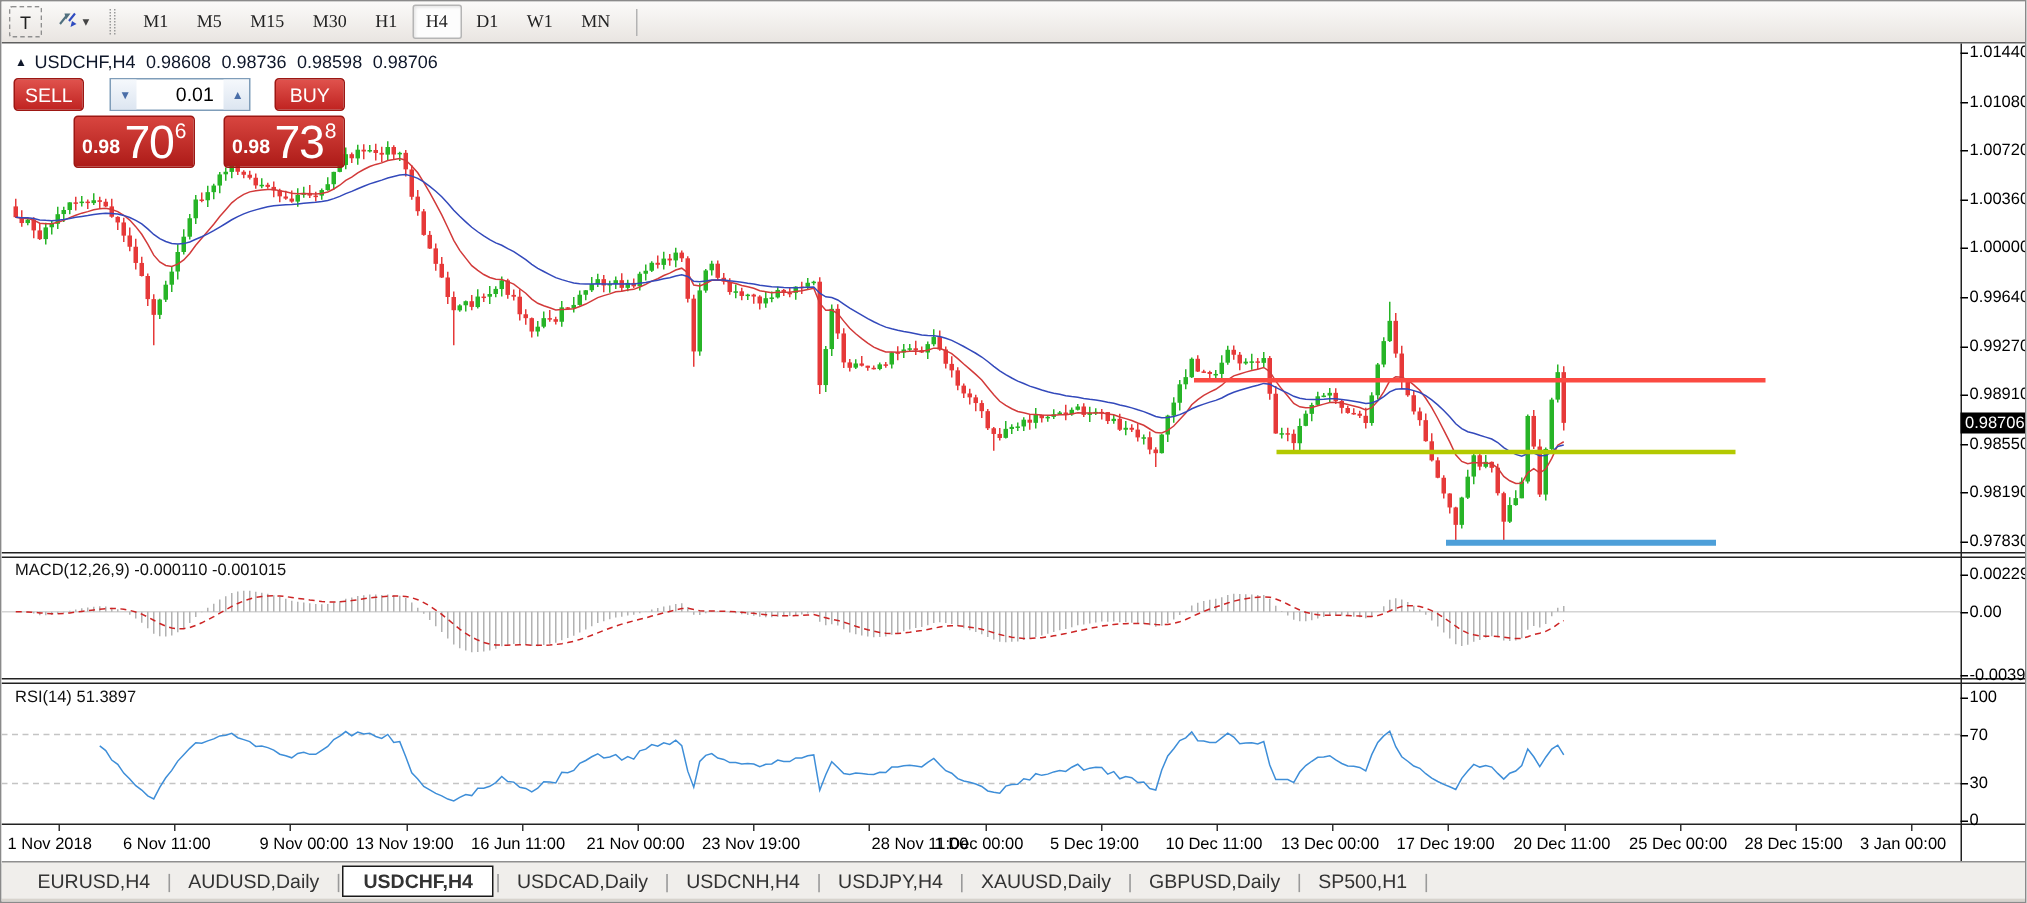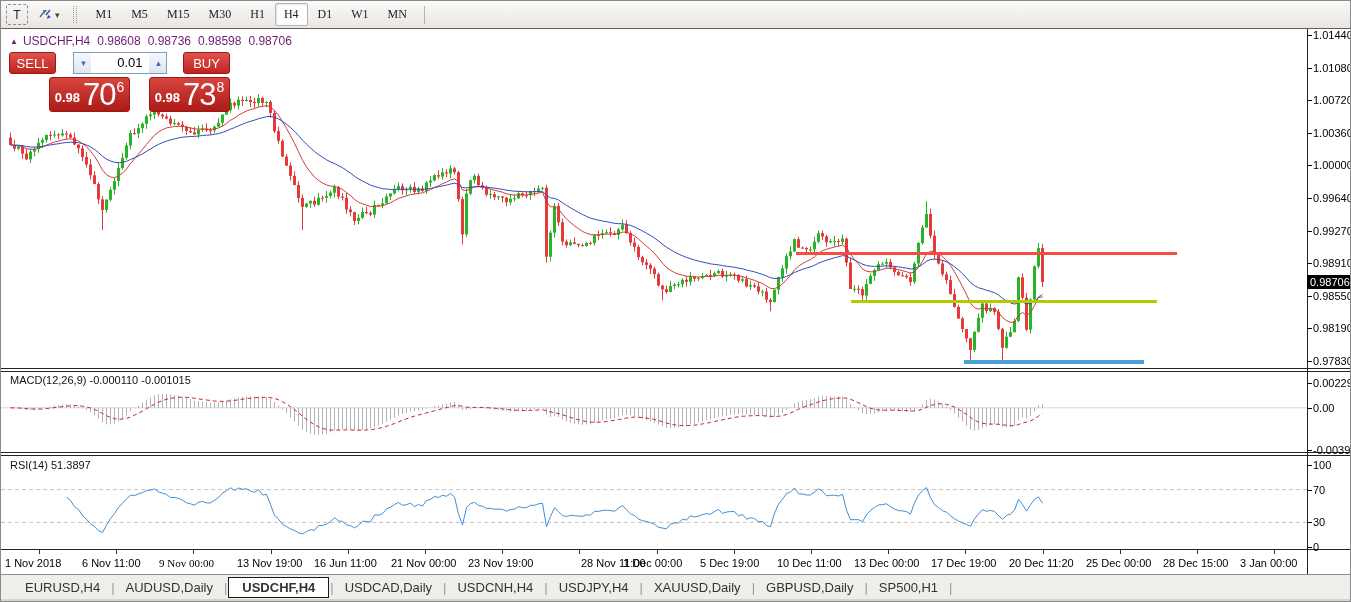--- a/index.html
+++ b/index.html
@@ -24,21 +24,21 @@
   .chart-region svg{position:absolute;left:0;}
   .splitter{position:absolute;left:0;width:100%;height:4px;background:#fff;border-top:1px solid #222;border-bottom:1px solid #222;box-sizing:border-box;}
   .axis-vline{position:absolute;left:1306px;top:0;width:1px;height:546px;background:#222;}
   .p-label{position:absolute;left:1312px;font-size:11px;color:#000;height:12px;line-height:12px;white-space:nowrap;}
   .p-dash{position:absolute;left:1306px;width:5px;height:1px;background:#000;}
   .badge{position:absolute;left:1306px;width:43px;height:14px;background:#000;color:#fff;font-size:11px;line-height:14px;padding-left:3px;box-sizing:border-box;z-index:5;}
   .time-axis{position:absolute;left:0;top:520px;width:1349px;height:26px;border-top:1px solid #222;background:#fff;}
   .t-label{position:absolute;top:7px;font-size:11px;color:#000;white-space:nowrap;}
   .t-tick{position:absolute;top:0;width:1px;height:4px;background:#333;}
   .ind-label{position:absolute;left:9px;font-size:11px;color:#111;white-space:nowrap;z-index:3;}
-  .chart-title{position:absolute;left:9px;top:5px;font-size:12px;color:#701a75;z-index:3;}
+  .chart-title{position:absolute;left:9px;top:5px;font-size:12px;color:#0f172a;z-index:3;}
   .chart-title span{margin-right:7px;}
   .chart-title .marker{font-size:8px;margin-right:5px;position:relative;top:-1px;}
   
   .trade-panel{position:absolute;left:8px;top:23px;width:221px;z-index:6;}
   .tp-row1{display:flex;height:22px;margin-bottom:3px;align-items:center;}
   .btn-sell,.btn-buy{width:47px;color:#fff;font-size:13px;text-align:center;line-height:21px;height:22px;box-sizing:border-box;
     background:linear-gradient(#e0524d,#c02421);border:1px solid #9d1713;border-radius:3px;}
   .stepper{display:flex;margin:0 auto;height:22px;box-sizing:border-box;border:1px solid #7f9db9;background:#fff;}
   .step-btn{width:17px;background:linear-gradient(#f5f8fc,#dde6f1);color:#4a6ea8;font-size:8px;text-align:center;line-height:20px;border:none;font-family:inherit;}
   .vol{width:46px;font-size:13px;color:#000;text-align:right;padding:0 6px;line-height:20px;}
@@ -885,21 +885,21 @@
         <line x1="0" x2="1306" y1="66.4" y2="66.4" stroke="#c4c4c4" stroke-width="1" stroke-dasharray="4 3"></line>
         <polyline points="65.5,41.2 69.5,44.4 73.5,50.7 77.5,53.6 81.5,59.4 85.5,63.3 89.5,67.8 93.5,70.7 97.5,74.6 101.5,76.6 105.5,68.9 109.5,62.5 113.5,57.6 117.5,51.4 121.5,47.2 125.5,42.9 129.5,39.2 133.5,39.5 137.5,37.9 141.5,36.6 145.5,34.6 149.5,34.1 153.5,32.9 157.5,35.8 161.5,37.1 165.5,38.4 169.5,41.6 173.5,41.4 177.5,42.4 181.5,44.1 185.5,46.8 189.5,47.8 193.5,49.2 197.5,46.3 201.5,45.5 205.5,46.9 209.5,46.9 213.5,44.2 217.5,41.6 221.5,37.0 225.5,34.8 229.5,31.7 233.5,34.5 237.5,32.0 241.5,33.3 245.5,32.8 249.5,35.0 253.5,36.3 257.5,33.6 261.5,39.0 265.5,38.4 269.5,48.5 273.5,59.2 277.5,63.3 281.5,68.3 285.5,70.6 289.5,72.9 293.5,74.6 297.5,76.7 301.5,77.9 305.5,75.6 309.5,73.7 313.5,74.4 317.5,69.5 321.5,69.5 325.5,68.2 329.5,65.7 333.5,61.6 337.5,65.0 341.5,65.4 345.5,68.9 349.5,69.6 353.5,71.9 357.5,69.5 361.5,65.2 365.5,65.4 369.5,66.0 373.5,58.9 377.5,59.2 381.5,57.6 385.5,52.9 389.5,51.0 393.5,48.5 397.5,46.5 401.5,49.3 405.5,48.7 409.5,47.1 413.5,50.7 417.5,48.4 421.5,50.1 425.5,44.6 429.5,43.4 433.5,40.4 437.5,41.5 441.5,39.2 445.5,40.3 449.5,37.4 453.5,41.1 457.5,58.1 461.5,68.8 465.5,51.6 469.5,47.6 473.5,46.4 477.5,49.4 481.5,50.3 485.5,52.4 489.5,52.3 493.5,53.3 497.5,53.0 501.5,53.4 505.5,55.2 509.5,53.5 513.5,53.3 517.5,50.7 521.5,51.6 525.5,51.7 529.5,49.3 533.5,49.3 537.5,47.8 541.5,47.3 545.5,70.8 549.5,60.5 553.5,51.8 557.5,55.7 561.5,59.7 565.5,60.4 569.5,59.4 573.5,59.7 577.5,60.1 581.5,60.3 585.5,58.9 589.5,59.0 593.5,55.4 597.5,55.4 601.5,54.5 605.5,54.1 609.5,54.6 613.5,55.3 617.5,52.2 621.5,49.6 625.5,53.8 629.5,57.8 633.5,59.5 637.5,63.1 641.5,64.7 645.5,65.5 649.5,66.7 653.5,68.3 657.5,71.3 661.5,72.1 665.5,72.8 669.5,68.1 673.5,67.0 677.5,66.8 681.5,63.2 685.5,64.0 689.5,59.8 693.5,60.9 697.5,60.1 701.5,58.6 705.5,57.6 709.5,58.3 713.5,55.5 717.5,53.5 721.5,57.4 725.5,56.1 729.5,55.5 733.5,55.6 737.5,60.1 741.5,58.4 745.5,63.2 749.5,61.7 753.5,62.5 757.5,65.7 761.5,65.4 765.5,69.7 769.5,70.7 773.5,57.3 777.5,48.0 781.5,43.2 785.5,37.7 789.5,35.9 793.5,31.9 797.5,37.8 801.5,38.0 805.5,39.0 809.5,39.0 813.5,35.9 817.5,32.8 821.5,35.4 825.5,39.8 829.5,39.3 833.5,39.2 837.5,40.0 841.5,38.3 845.5,54.0 849.5,63.7 853.5,63.6 857.5,63.7 861.5,65.7 865.5,58.7 869.5,54.4 873.5,51.5 877.5,48.9 881.5,48.6 885.5,47.8 889.5,50.6 893.5,53.0 897.5,54.6 901.5,54.9 905.5,55.6 909.5,58.0 913.5,47.1 917.5,39.0 921.5,34.6 925.5,31.5 929.5,41.8 933.5,48.5 937.5,51.5 941.5,54.7 945.5,56.2 949.5,59.8 953.5,62.7 957.5,65.0 961.5,66.9 965.5,68.5 969.5,70.3 973.5,62.9 977.5,58.0 981.5,53.6 985.5,55.4 989.5,54.4 993.5,55.4 997.5,59.6 1001.5,63.4 1005.5,59.5 1009.5,58.0 1013.5,54.3 1017.5,43.4 1021.5,48.5 1025.5,55.1 1029.5,48.8 1033.5,43.4 1037.5,40.8 1041.5,47.3" fill="none" stroke="#3e8ed8" stroke-width="1"></polyline>
       </svg>
 
     <div class="time-axis" id="timeAxis">
         <div class="t-tick" style="left: 38px;"></div>
         <div class="t-label" style="left: 4px;">1 Nov 2018</div>
         <div class="t-tick" style="left: 115px;"></div>
         <div class="t-label" style="left: 81px;">6 Nov 11:00</div>
         <div class="t-tick" style="left: 192px;"></div>
-        <div class="t-label" style="left: 158px; font-family: Liberation Serif, serif;">9 Nov 00:00</div>
+        <div class="t-label" style="left: 172px;">9 Nov 00:00</div>
         <div class="t-tick" style="left: 270px;"></div>
         <div class="t-label" style="left: 236px;">13 Nov 19:00</div>
         <div class="t-tick" style="left: 347px;"></div>
         <div class="t-label" style="left: 313px;">16 Jun 11:00</div>
         <div class="t-tick" style="left: 424px;"></div>
         <div class="t-label" style="left: 390px;">21 Nov 00:00</div>
         <div class="t-tick" style="left: 501px;"></div>
         <div class="t-label" style="left: 467px;">23 Nov 19:00</div>
         <div class="t-tick" style="left: 578px;"></div>
         <div class="t-label" style="left: 544px; margin-left: 36px;">28 Nov 11:00</div>
@@ -907,21 +907,21 @@
         <div class="t-label" style="left: 622px;">1 Dec 00:00</div>
         <div class="t-tick" style="left: 733px;"></div>
         <div class="t-label" style="left: 699px;">5 Dec 19:00</div>
         <div class="t-tick" style="left: 810px;"></div>
         <div class="t-label" style="left: 776px;">10 Dec 11:00</div>
         <div class="t-tick" style="left: 887px;"></div>
         <div class="t-label" style="left: 853px;">13 Dec 00:00</div>
         <div class="t-tick" style="left: 964px;"></div>
         <div class="t-label" style="left: 930px;">17 Dec 19:00</div>
         <div class="t-tick" style="left: 1042px;"></div>
-        <div class="t-label" style="left: 1008px;">20 Dec 11:20</div>
+        <div class="t-label" style="left: 1008px;">20 Dec 11:00</div>
         <div class="t-tick" style="left: 1119px;"></div>
         <div class="t-label" style="left: 1085px;">25 Dec 00:00</div>
         <div class="t-tick" style="left: 1196px;"></div>
         <div class="t-label" style="left: 1162px;">28 Dec 15:00</div>
         <div class="t-tick" style="left: 1273px;"></div>
         <div class="t-label" style="left: 1239px;">3 Jan 00:00</div>
       </div>
     <div class="axis-vline"></div>
     <div id="axisLayer">
         <div class="p-dash" style="top: 6px;"></div>

